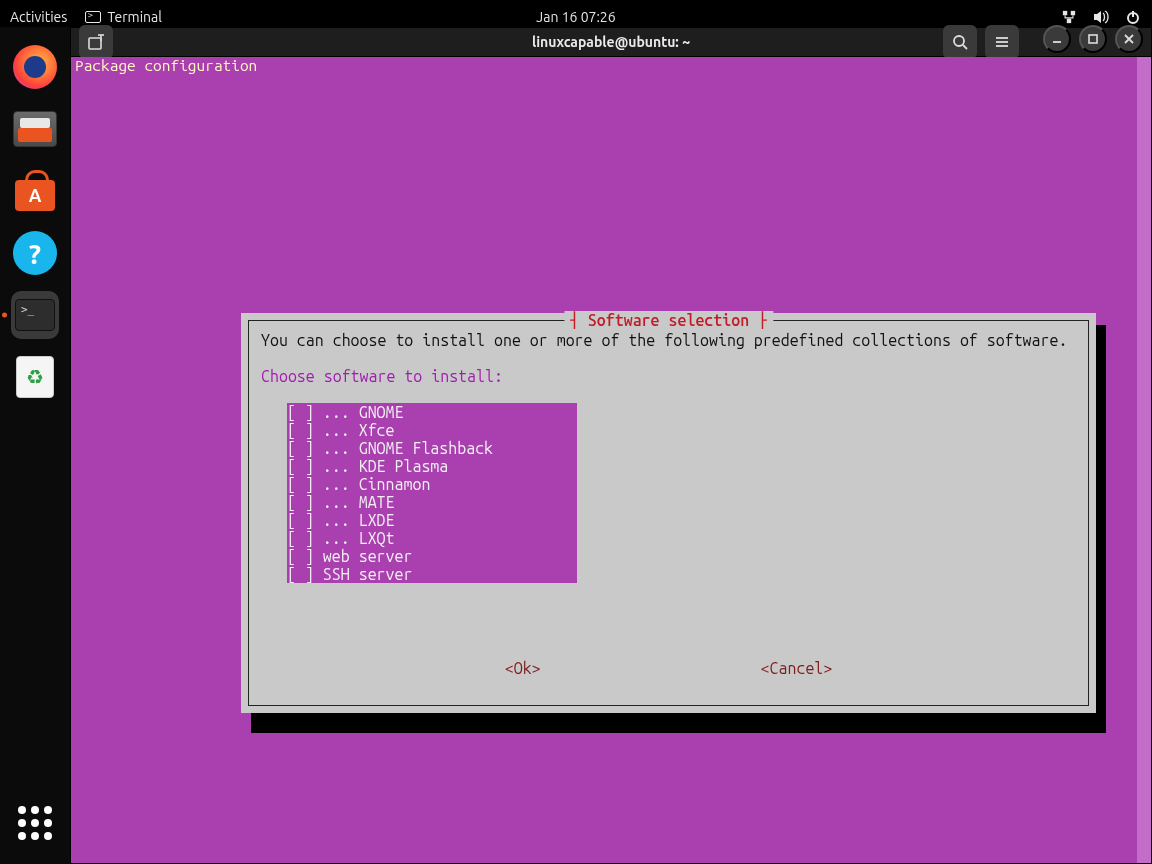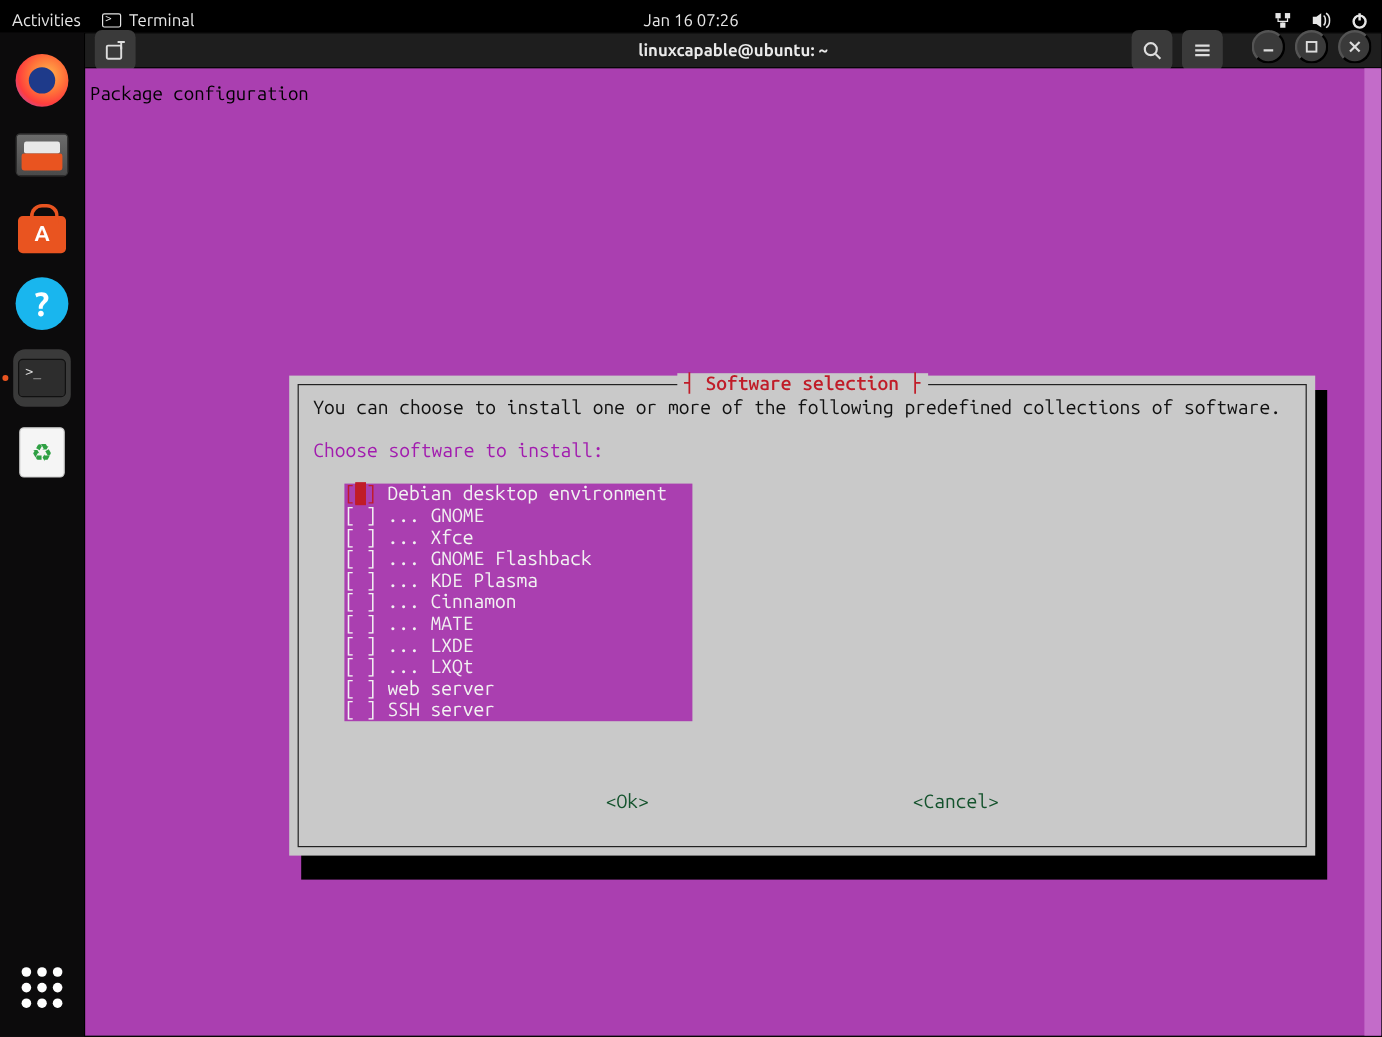--- a/index.html
+++ b/index.html
@@ -104,21 +104,21 @@
       background:#aa3fb0; 
       font-family:"Ubuntu Mono","DejaVu Sans Mono",monospace;
       font-size:15.5px; line-height:18px;
       color:#f2f2f2;
       padding:0 0 0 0;
     }
     .term-body .scrollbar{
       position:absolute; right:0; top:0; width:14px; height:100%;
       background:#c36cc9;
     }
-    .pkgconf{padding:12px 4px;color:#000000;white-space:pre}
+    .pkgconf{padding:0 4px;color:#fef9c3;white-space:pre}
 
     
     .ncurses-shadow{
       position:absolute;
       left:180px; top:268px;
       width:855px; height:408px;
       background:#000;
     }
     .ncurses{
       position:absolute;
@@ -146,21 +146,21 @@
       width:290px;
       background:#aa3fb0; 
       color:#f2f2f2;
     }
     .list .row{white-space:pre;height:18px}
     .list .cursor-on{color:#c01c28;}
     .list .cursor-block{background:#c01c28;color:#c01c28;}
     .btn-row{
       position:absolute; left:0; right:0; bottom:28px;
       display:flex; justify-content:center; gap:220px;
-      color:#14532d;
+      color:#7f1d1d;
     }
     .btn-row span{white-space:pre}
 
     
     .sys-icon{width:18px;height:18px;display:inline-flex;align-items:center;justify-content:center}
     .netrect{width:14px;height:14px;fill:#e6e6e6}
     .vol{width:16px;height:14px;fill:#e6e6e6}
     .power{width:16px;height:16px;fill:none;stroke:#e6e6e6;stroke-width:2}
   </style>
 </head>
@@ -284,21 +284,20 @@
 
     <div class="ncurses-shadow"></div>
 
     <div class="ncurses">
       <div class="ncurses-frame">
         <div class="ncurses-title">┤<span> Software selection </span>├</div>
         <div class="ncurses-text">You can choose to install one or more of the following predefined collections of software.</div>
         <div class="ncurses-sub">Choose software to install:</div>
 
         <div class="list">
-          <div class="row"><span class="cursor-on">[</span><span class="cursor-block">█</span><span class="cursor-on">]</span> <span>Debian desktop environment</span></div>
           <div class="row">[ ] <span>... GNOME</span></div>
           <div class="row">[ ] <span>... Xfce</span></div>
           <div class="row">[ ] <span>... GNOME Flashback</span></div>
           <div class="row">[ ] <span>... KDE Plasma</span></div>
           <div class="row">[ ] <span>... Cinnamon</span></div>
           <div class="row">[ ] <span>... MATE</span></div>
           <div class="row">[ ] <span>... LXDE</span></div>
           <div class="row">[ ] <span>... LXQt</span></div>
           <div class="row">[ ] <span>web server</span></div>
           <div class="row">[ ] <span>SSH server</span></div>

